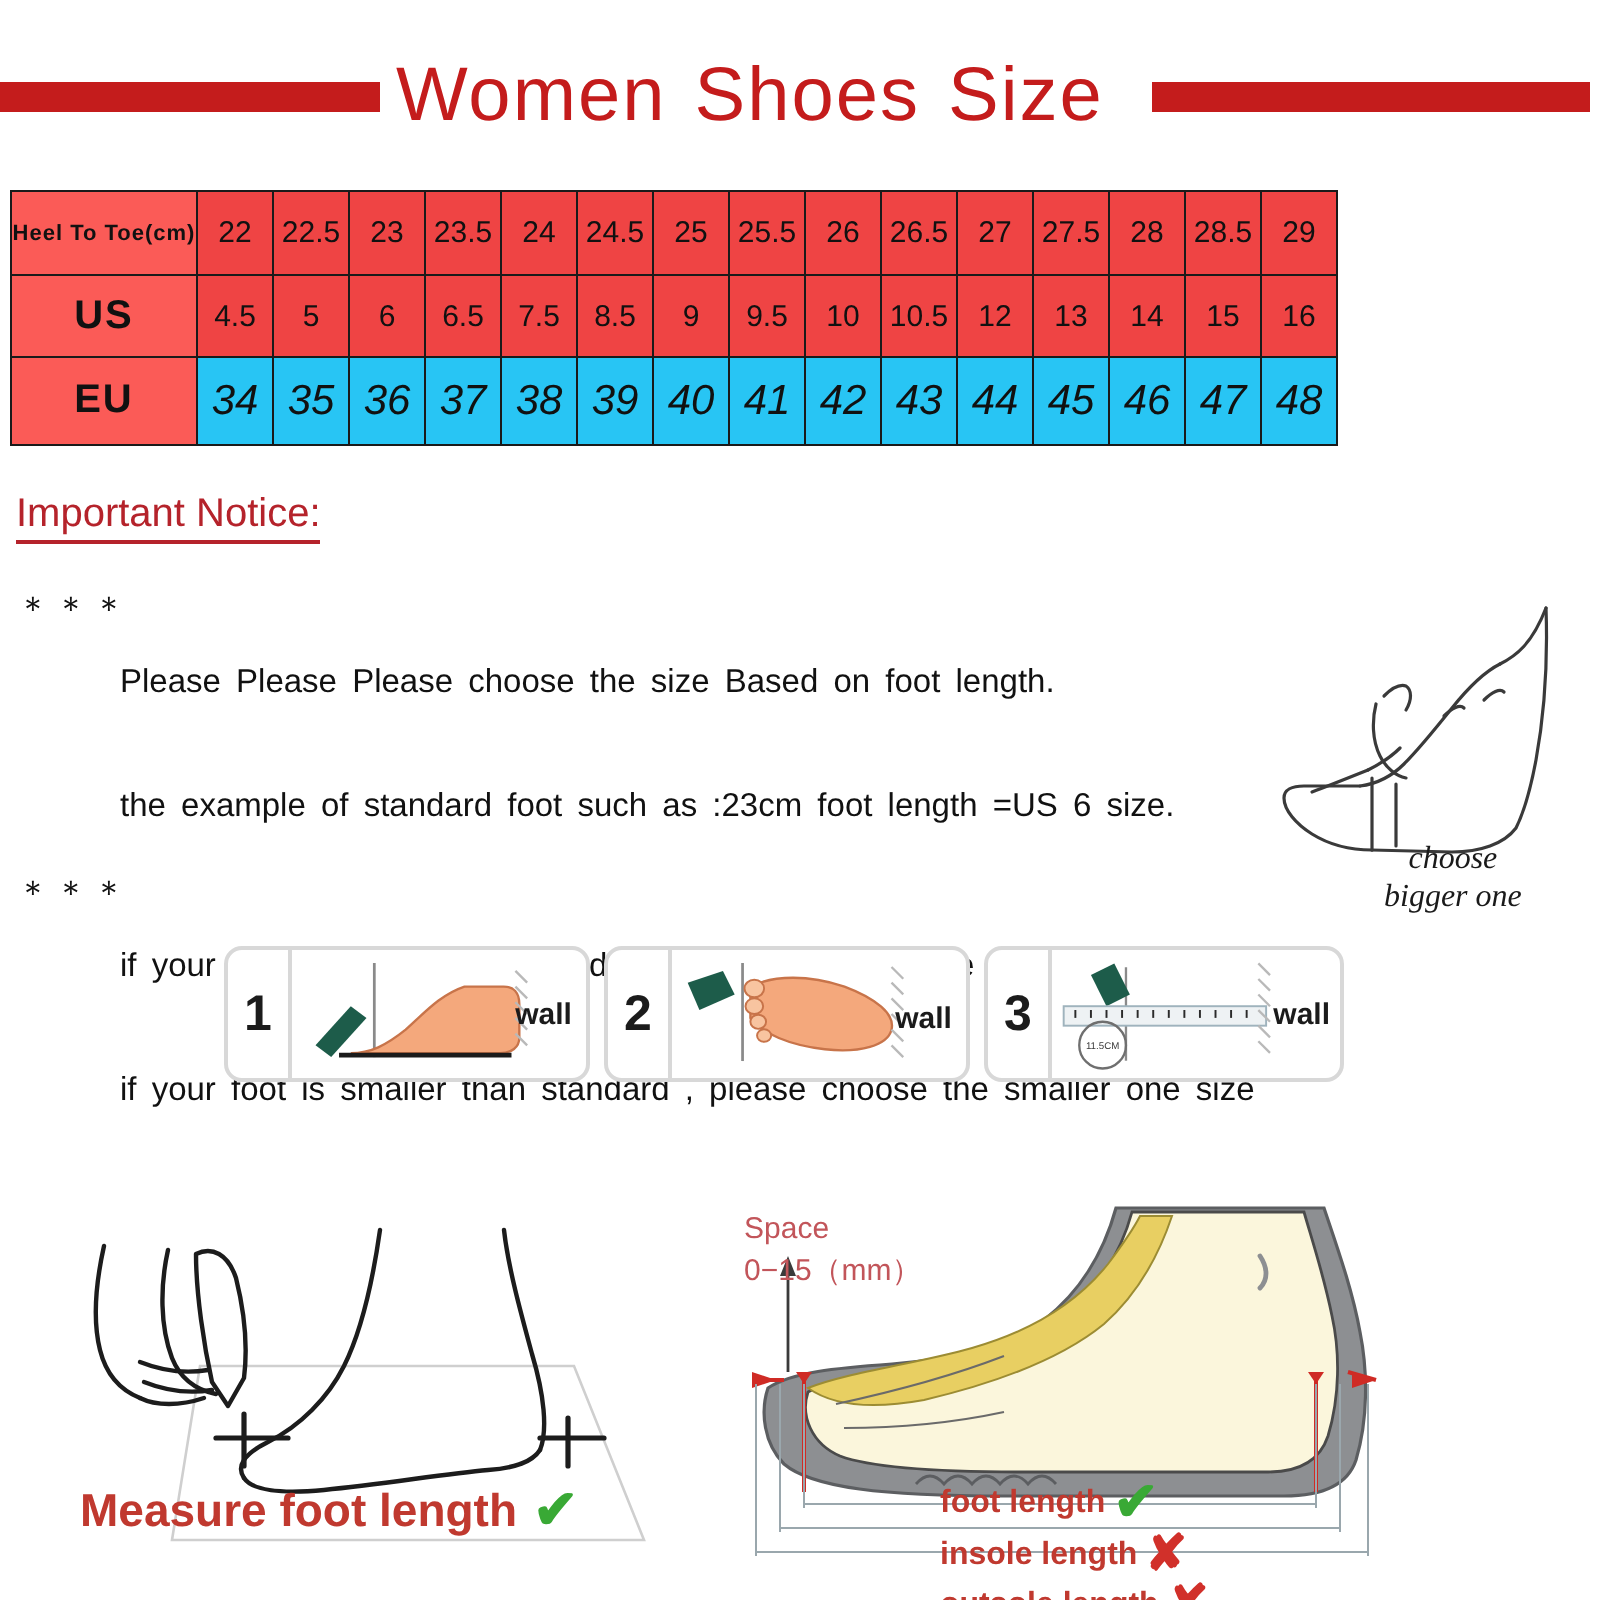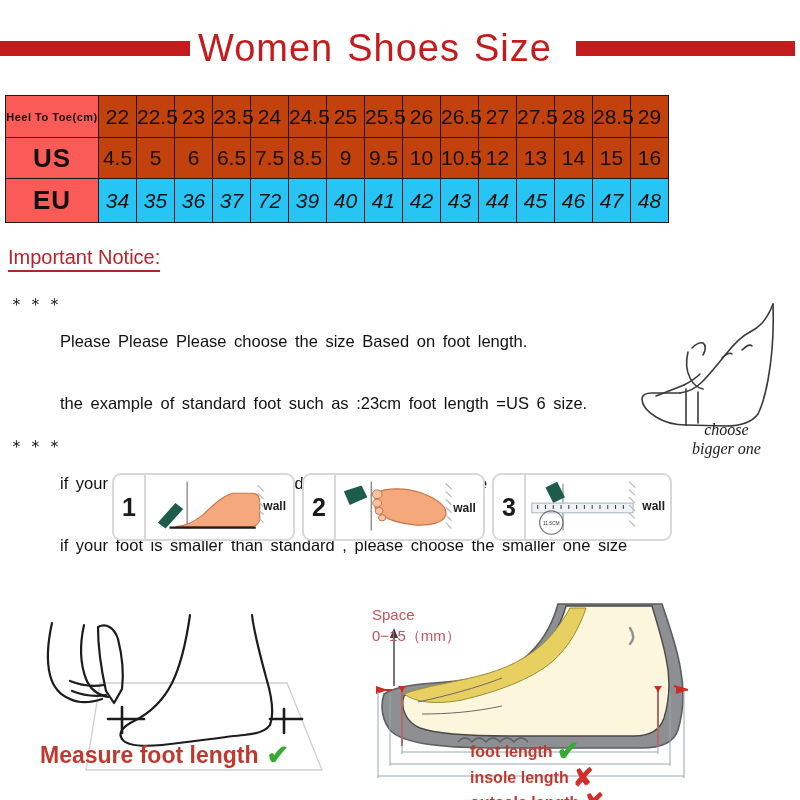--- a/index.html
+++ b/index.html
@@ -36,22 +36,22 @@
     vertical-align:middle;
     font-family:"Liberation Sans", sans-serif;
     color:#111;
     padding:0;
   }
   .rowlabel{
     background:#fb5b57;width:92px;
     font-weight:700;color:#1a0505;
   }
   .rowlabel.small{font-size:11px;letter-spacing:.5px;}
-  .rowlabel.big{font-size:26px;letter-spacing:1px;}
-  .cell-beige{background:#c2410c;font-size:21px;height:41px;}
+  .rowlabel.big{font-size:20px;letter-spacing:1px;}
+  .cell-beige{background:#ef4444;font-size:15px;height:41px;}
   .cell-blue{background:#28c5f4;font-size:21px;height:42px;font-style:italic;}
   .r1 td{height:41px;}
   .r2 td{height:40px;}
   .r3 td{height:43px;}
 
   
   .notice-title{
     position:absolute;left:8px;top:246px;
     color:#b5232b;font-size:20px;
     border-bottom:2px solid #b5232b;
@@ -85,21 +85,21 @@
   .step.s1{width:183px;}
   .step.s2{width:183px;}
   .step.s3{width:180px;}
   .step-num{
     width:30px;flex:0 0 30px;display:flex;align-items:center;justify-content:center;
     font-size:25px;font-weight:700;color:#1b1b1b;border-right:2px solid #d8d8d8;
     font-family:"Liberation Sans", sans-serif;
   }
   .step-art{flex:1;position:relative;}
   .wall-label{
-    position:absolute;font-size:12px;font-weight:700;color:#1b1b1b;
+    position:absolute;font-size:15px;font-weight:700;color:#1b1b1b;
     font-family:"Liberation Sans", sans-serif;
   }
 
   
   .measure-art{position:absolute;left:22px;top:585px;width:330px;height:195px;}
   .measure-label{
     position:absolute;left:40px;top:742px;
     display:flex;align-items:center;gap:8px;
   }
   .measure-label .mtext{
@@ -173,21 +173,21 @@
     <td class="cell-beige">14</td>
     <td class="cell-beige">15</td>
     <td class="cell-beige">16</td>
   </tr>
   <tr class="r3">
     <td class="rowlabel big">EU</td>
     <td class="cell-blue">34</td>
     <td class="cell-blue">35</td>
     <td class="cell-blue">36</td>
     <td class="cell-blue">37</td>
-    <td class="cell-blue">72</td>
+    <td class="cell-blue">38</td>
     <td class="cell-blue">39</td>
     <td class="cell-blue">40</td>
     <td class="cell-blue">41</td>
     <td class="cell-blue">42</td>
     <td class="cell-blue">43</td>
     <td class="cell-blue">44</td>
     <td class="cell-blue">45</td>
     <td class="cell-blue">46</td>
     <td class="cell-blue">47</td>
     <td class="cell-blue">48</td>

